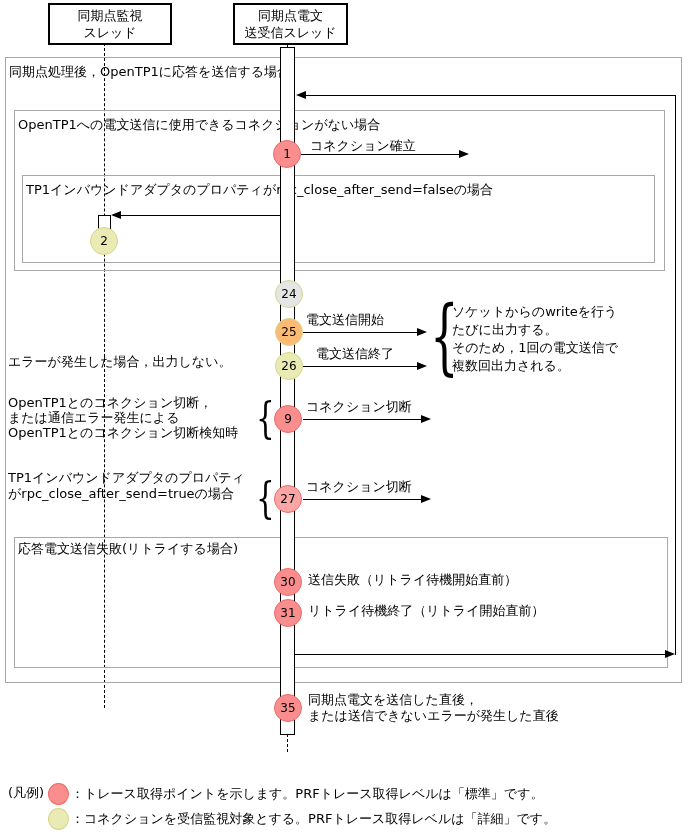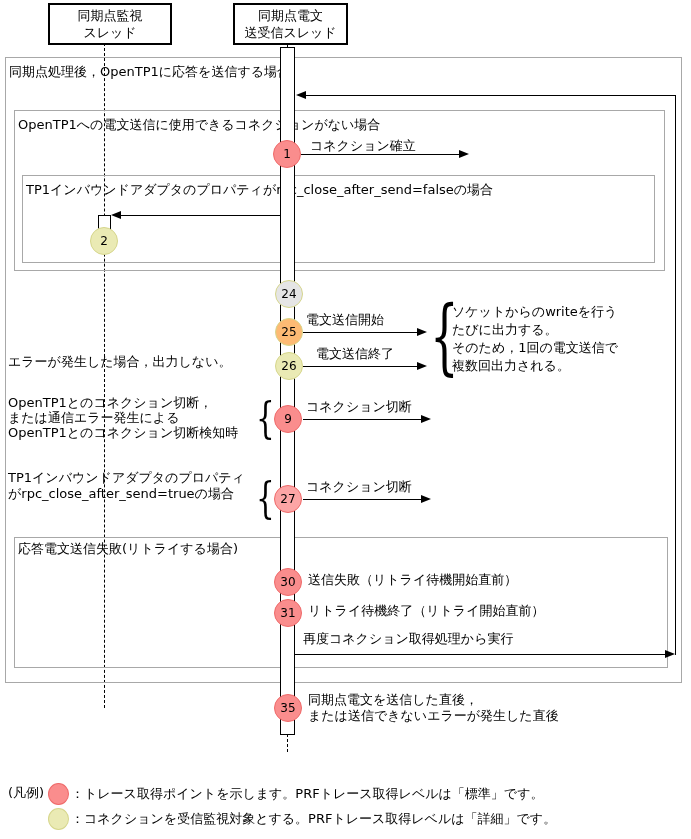--- a/index.html
+++ b/index.html
@@ -89,21 +89,20 @@
   <div class="arr-r" style="left:421px;top:415px;"></div>
 
   <div class="t" style="left:8px;top:470px;line-height:16px;"><span>TP1インバウンドアダプタのプロパティ</span><br><span>がrpc_close_after_send=trueの場合</span></div>
   <div class="brace" style="left:256px;top:478px;font-size:42px;line-height:42px;transform:scaleX(0.7);transform-origin:left top;">{</div>
   <div class="t" style="left:306px;top:479px;">コネクション切断</div>
   <div class="lineh" style="left:303px;top:499px;width:118px;"></div>
   <div class="arr-r" style="left:421px;top:495px;"></div>
 
   <div class="t" style="left:308px;top:572px;">送信失敗（リトライ待機開始直前）</div>
   <div class="t" style="left:308px;top:603px;">リトライ待機終了（リトライ開始直前）</div>
-  <div class="t" style="left:303px;top:631px;">再度コネクション取得処理から実行</div>
 
   <div class="t" style="left:308px;top:692px;line-height:16px;"><span>同期点電文を送信した直後，</span><br><span>または送信できないエラーが発生した直後</span></div>
 
   <div class="tp" style="left: 273px; top: 140px; background: rgb(250, 141, 141); border-color: rgb(239, 106, 106);">
       <span>1</span>
     </div>
   <div class="tp" style="left: 90px; top: 227px; background: rgb(234, 234, 180); border-color: rgb(214, 214, 140);">
       <span>2</span>
     </div>
   <div class="tp" style="left: 275px; top: 280px; background: #e5e5e5; border-color: rgb(214, 214, 140);">

